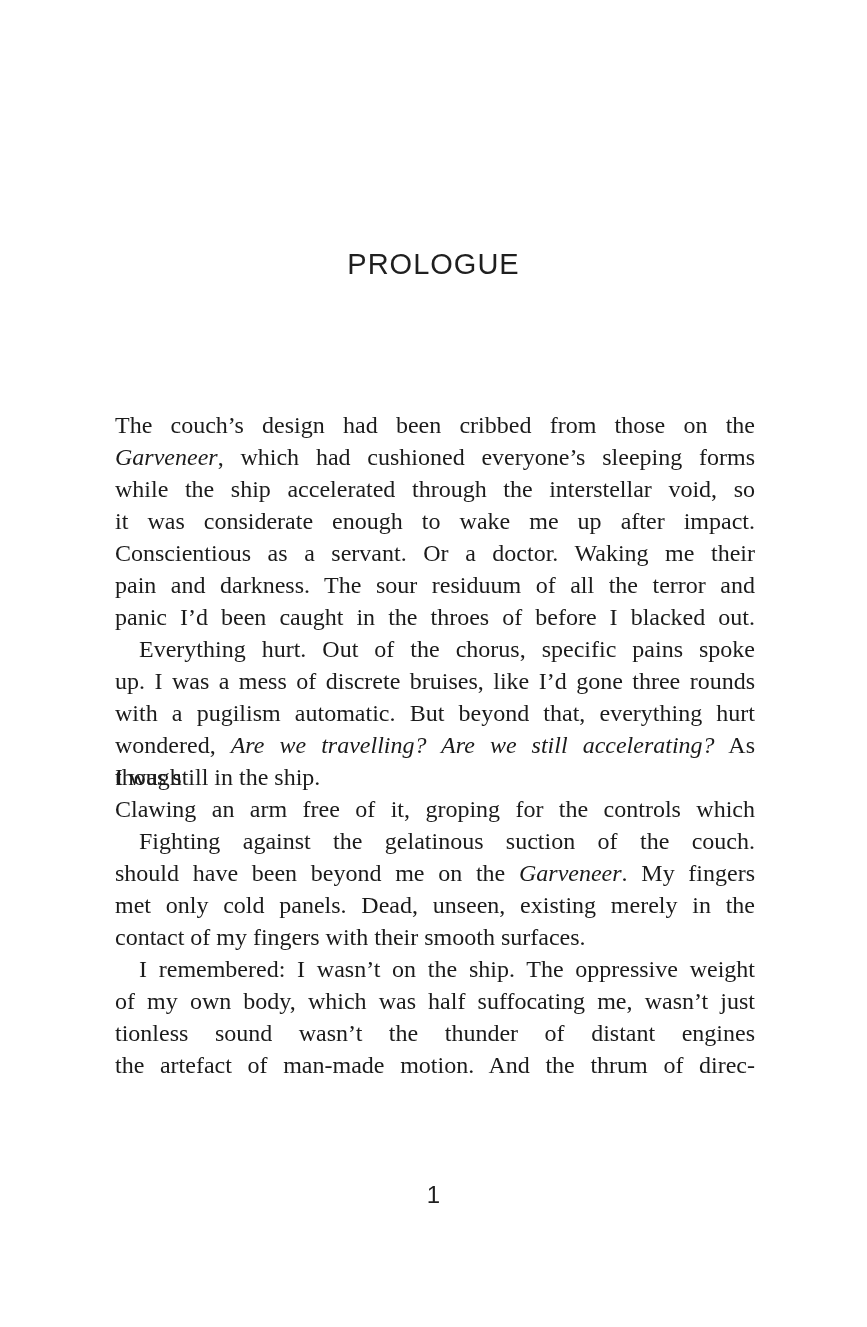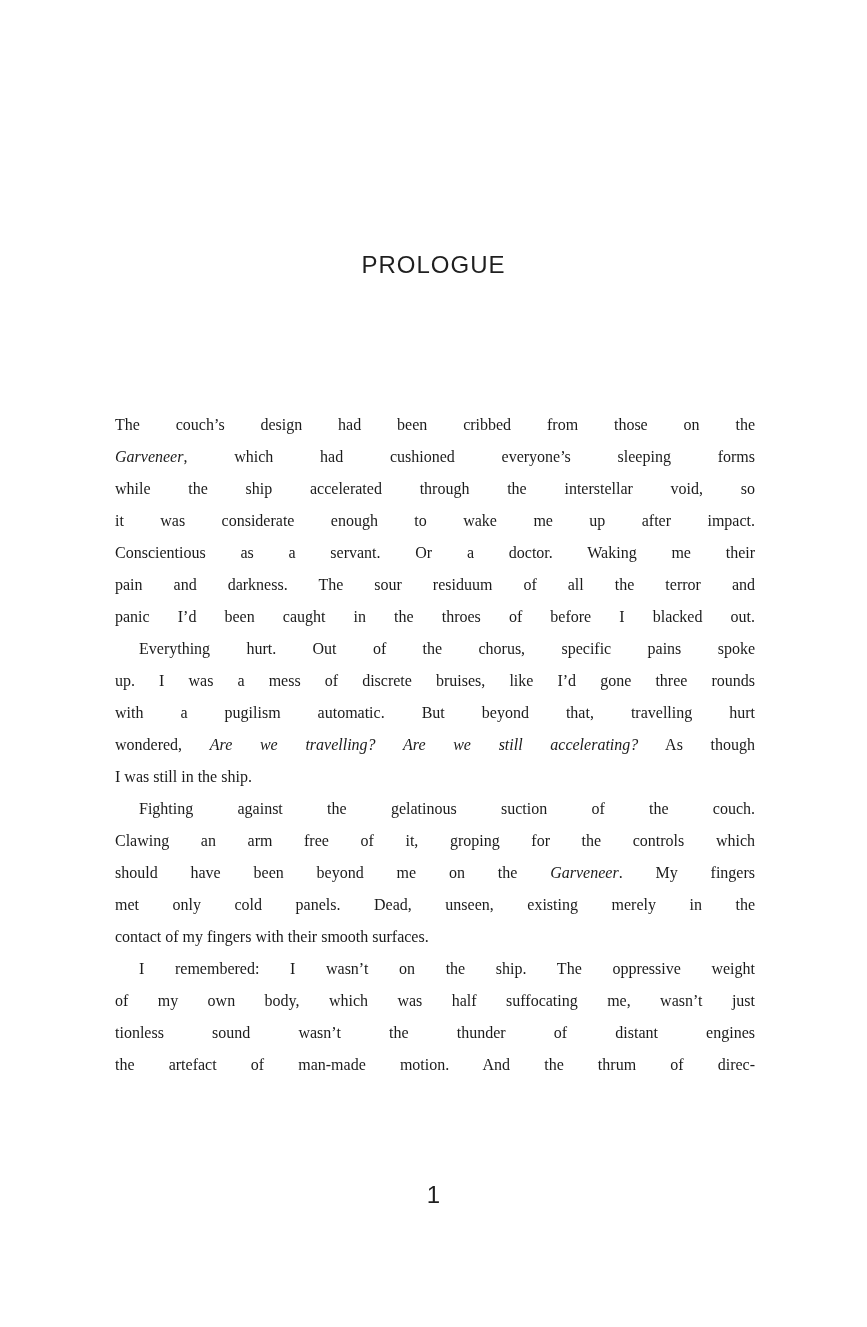--- a/index.html
+++ b/index.html
@@ -17,31 +17,31 @@
     color: #1b1b1b;
   }
   .heading {
     position: absolute;
     top: 250px;
     left: 0;
     width: 867px;
     text-align: center;
     font-family: "Liberation Sans", sans-serif;
     font-weight: 300;
-    font-size: 24px;
+    font-size: 29px;
     line-height: 29px;
     letter-spacing: 1px;
     color: #1f1f1f;
   }
   .body-text {
     position: absolute;
     top: 409px;
     left: 115px;
     width: 640px;
-    font-size: 16px;
+    font-size: 24px;
     line-height: 32px;
     color: #1b1b1b;
   }
   .line {
     text-align: justify;
     height: 32px;
     white-space: normal;
   }
   .line.just {
     text-align-last: justify;
@@ -74,25 +74,25 @@
   <div class="body-text">
       <div class="line just"><span>The couch’s design had been cribbed from those on the</span></div>
       <div class="line just"><span class="it">Garveneer</span><span>, which had cushioned everyone’s sleeping forms</span></div>
       <div class="line just"><span>while the ship accelerated through the interstellar void, so</span></div>
       <div class="line just"><span>it was considerate enough to wake me up after impact.</span></div>
       <div class="line just"><span>Conscientious as a servant. Or a doctor. Waking me their</span></div>
       <div class="line just"><span>pain and darkness. The sour residuum of all the terror and</span></div>
       <div class="line just"><span>panic I’d been caught in the throes of before I blacked out.</span></div>
       <div class="line just indent"><span>Everything hurt. Out of the chorus, specific pains spoke</span></div>
       <div class="line just"><span>up. I was a mess of discrete bruises, like I’d gone three rounds</span></div>
-      <div class="line just"><span>with a pugilism automatic. But beyond that, travelling hurt</span></div>
+      <div class="line just"><span>with a pugilism automatic. But beyond that, everything hurt</span></div>
       <div class="line just"><span>wondered, </span><span class="it">Are we travelling? Are we still accelerating?</span><span> As though</span></div>
       <div class="line"><span>I was still in the ship.</span></div>
+      <div class="line just"><span>Clawing an arm free of it, groping for the controls which</span></div>
       <div class="line just indent"><span>Fighting against the gelatinous suction of the couch.</span></div>
-      <div class="line just"><span>Clawing an arm free of it, groping for the controls which</span></div>
       <div class="line just"><span>should have been beyond me on the </span><span class="it">Garveneer</span><span>. My fingers</span></div>
       <div class="line just"><span>met only cold panels. Dead, unseen, existing merely in the</span></div>
       <div class="line"><span>contact of my fingers with their smooth surfaces.</span></div>
       <div class="line just indent"><span>I remembered: I wasn’t on the ship. The oppressive weight</span></div>
       <div class="line just"><span>of my own body, which was half suffocating me, wasn’t just</span></div>
       <div class="line just"><span>tionless sound wasn’t the thunder of distant engines</span></div>
       <div class="line just"><span>the artefact of man-made motion. And the thrum of direc-</span></div>
     </div>
 
   <div class="folio">1</div>

